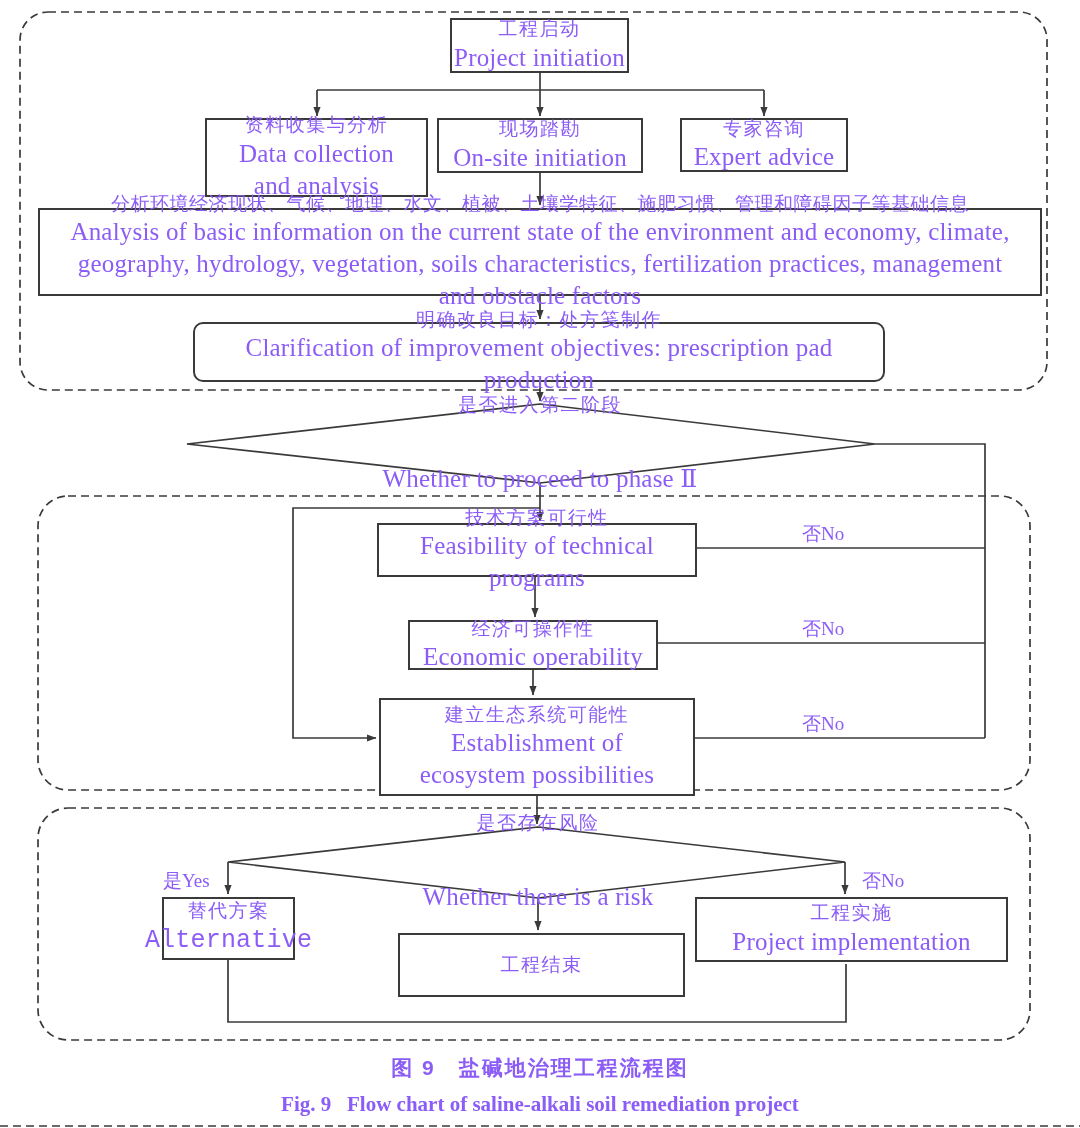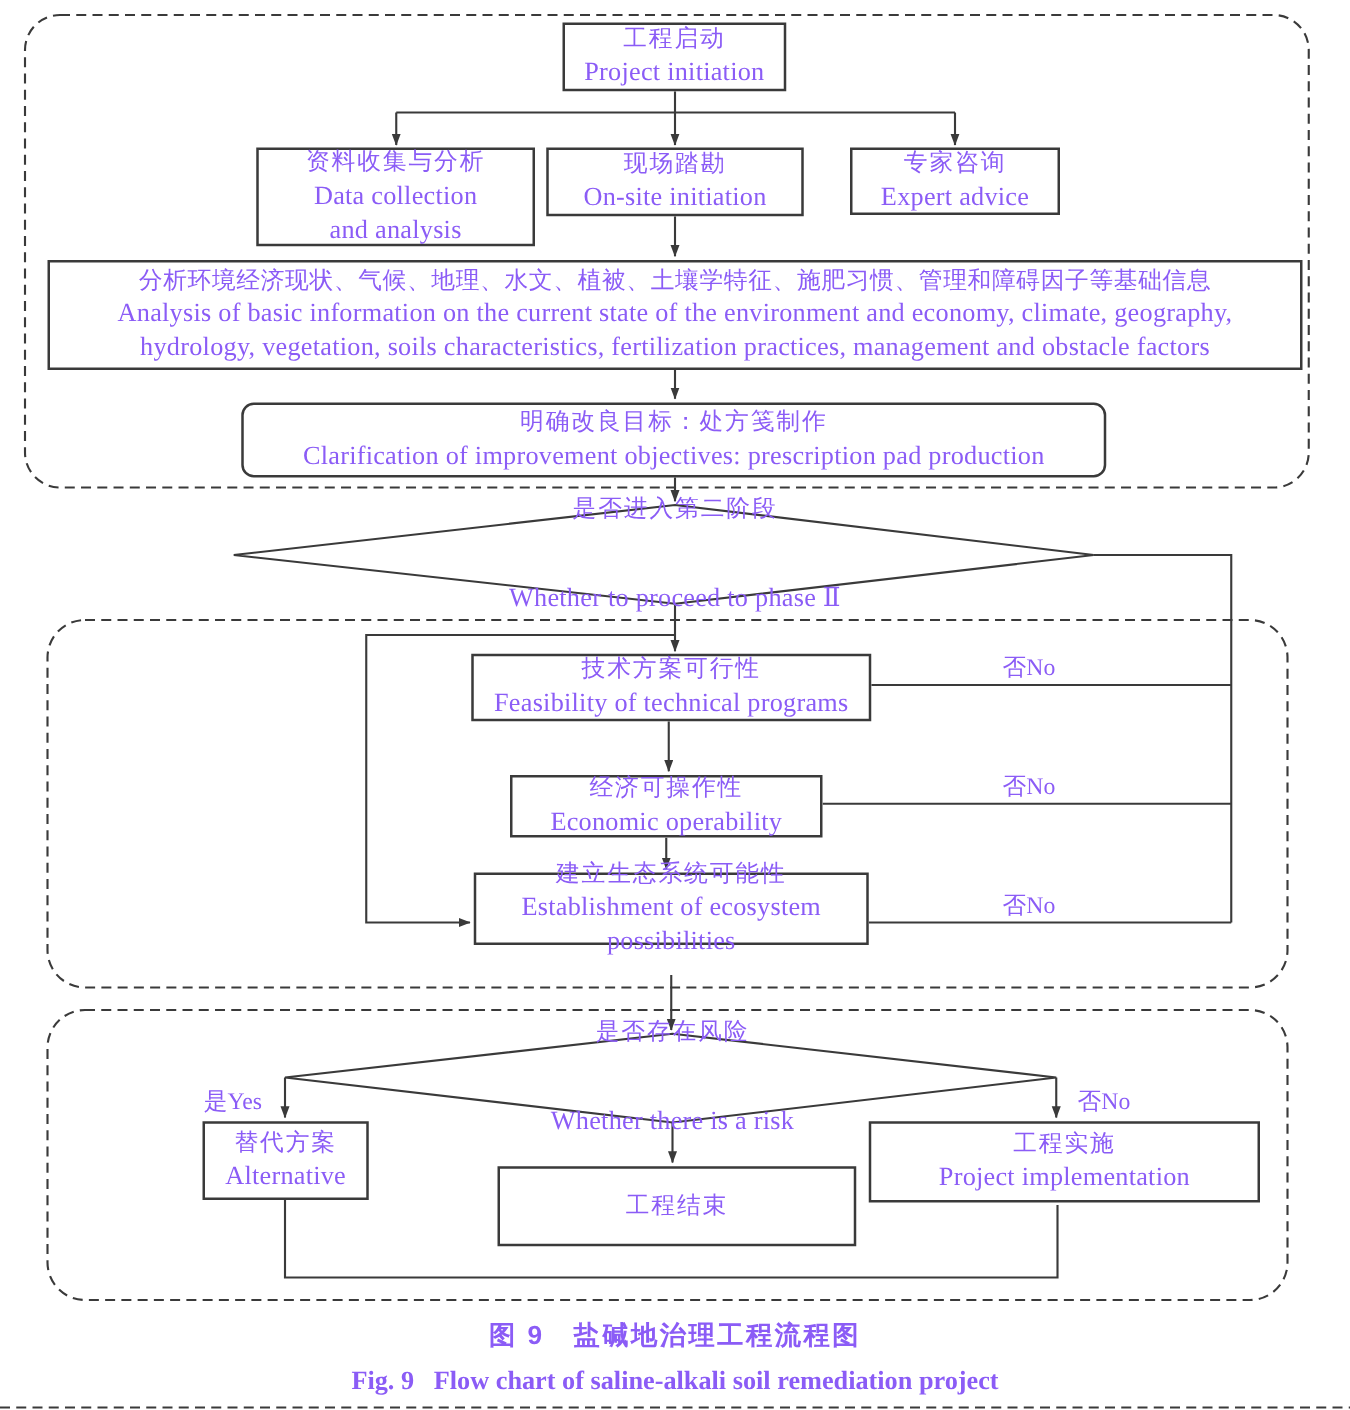--- a/index.html
+++ b/index.html
@@ -3,21 +3,21 @@
 <meta charset="utf-8">
 <style>
   html,body{margin:0;padding:0;background:#ffffff;}
   .stage{position:relative;width:1080px;height:1128px;background:#fff;overflow:hidden;
          font-family:"Liberation Serif","DejaVu Serif",serif;color:#8b5cf6;padding-left:36px;}
   .layer{position:absolute;left:0;top:0;width:1080px;height:1128px;}
   .box{position:absolute;border:2px solid #3a3a3a;background:#fff;box-sizing:border-box;
        display:flex;flex-direction:column;align-items:center;justify-content:center;
        text-align:center;line-height:1.28;}
   .zh{font-size:19px;letter-spacing:1.5px;}
-  .en{font-size:21px;letter-spacing:0.2px;}
+  .en{font-size:25px;letter-spacing:0.2px;}
   .dtext{position:absolute;display:flex;flex-direction:column;align-items:center;
          justify-content:center;text-align:center;line-height:1.3;gap:45px;}
   .floatlabel{position:absolute;font-size:19px;white-space:nowrap;}
   .sidelabel{position:absolute;text-align:center;line-height:1.3;}
   .sidelabel .en{display:block;width:104px;margin:0 auto;}
   .cap{position:absolute;left:0;width:1080px;text-align:center;font-weight:bold;white-space:pre;}
   .cap-zh{top:1054px;font-size:21px;font-family:"Liberation Sans","DejaVu Sans",sans-serif;letter-spacing:2px;}
   .cap-en{top:1092px;font-size:21px;font-family:"Liberation Serif","DejaVu Serif",serif;}
 </style>
 </head>
@@ -110,35 +110,35 @@
     <span class="en">Feasibility of technical programs</span>
   </div>
   <div class="floatlabel" style="left:802px;top:521px;">否No</div>
 
   <div class="box" style="left:408px;top:620px;width:250px;height:50px;">
     <span class="zh">经济可操作性</span>
     <span class="en">Economic operability</span>
   </div>
   <div class="floatlabel" style="left:802px;top:616px;">否No</div>
 
-  <div class="box" style="left:379px;top:698px;width:316px;height:58px;">
+  <div class="box" style="left:379px;top:698px;width:316px;height:98px;">
     <span class="zh">建立生态系统可能性</span>
     <span class="en" style="max-width:270px;">Establishment of ecosystem possibilities</span>
   </div>
   <div class="floatlabel" style="left:802px;top:711px;">否No</div>
 
   <div class="dtext" style="left:338px;top:832px;width:400px;height:60px;">
     <span class="zh">是否存在风险</span>
     <span class="en">Whether there is a risk</span>
   </div>
 
   <div class="floatlabel" style="left:163px;top:868px;">是Yes</div>
   <div class="floatlabel" style="left:862px;top:868px;">否No</div>
 
-  <div class="box" style="left:162px;top:897px;width:133px;height:63px;">
+  <div class="box" style="left:162px;top:897px;width:133px;height:63px;font-family:Liberation Mono, monospace;">
     <span class="zh">替代方案</span>
     <span class="en">Alternative</span>
   </div>
 
   <div class="box" style="left:398px;top:933px;width:287px;height:64px;">
     <span class="zh">工程结束</span>
   </div>
 
   <div class="box" style="left:695px;top:897px;width:313px;height:65px;">
     <span class="zh">工程实施</span>

